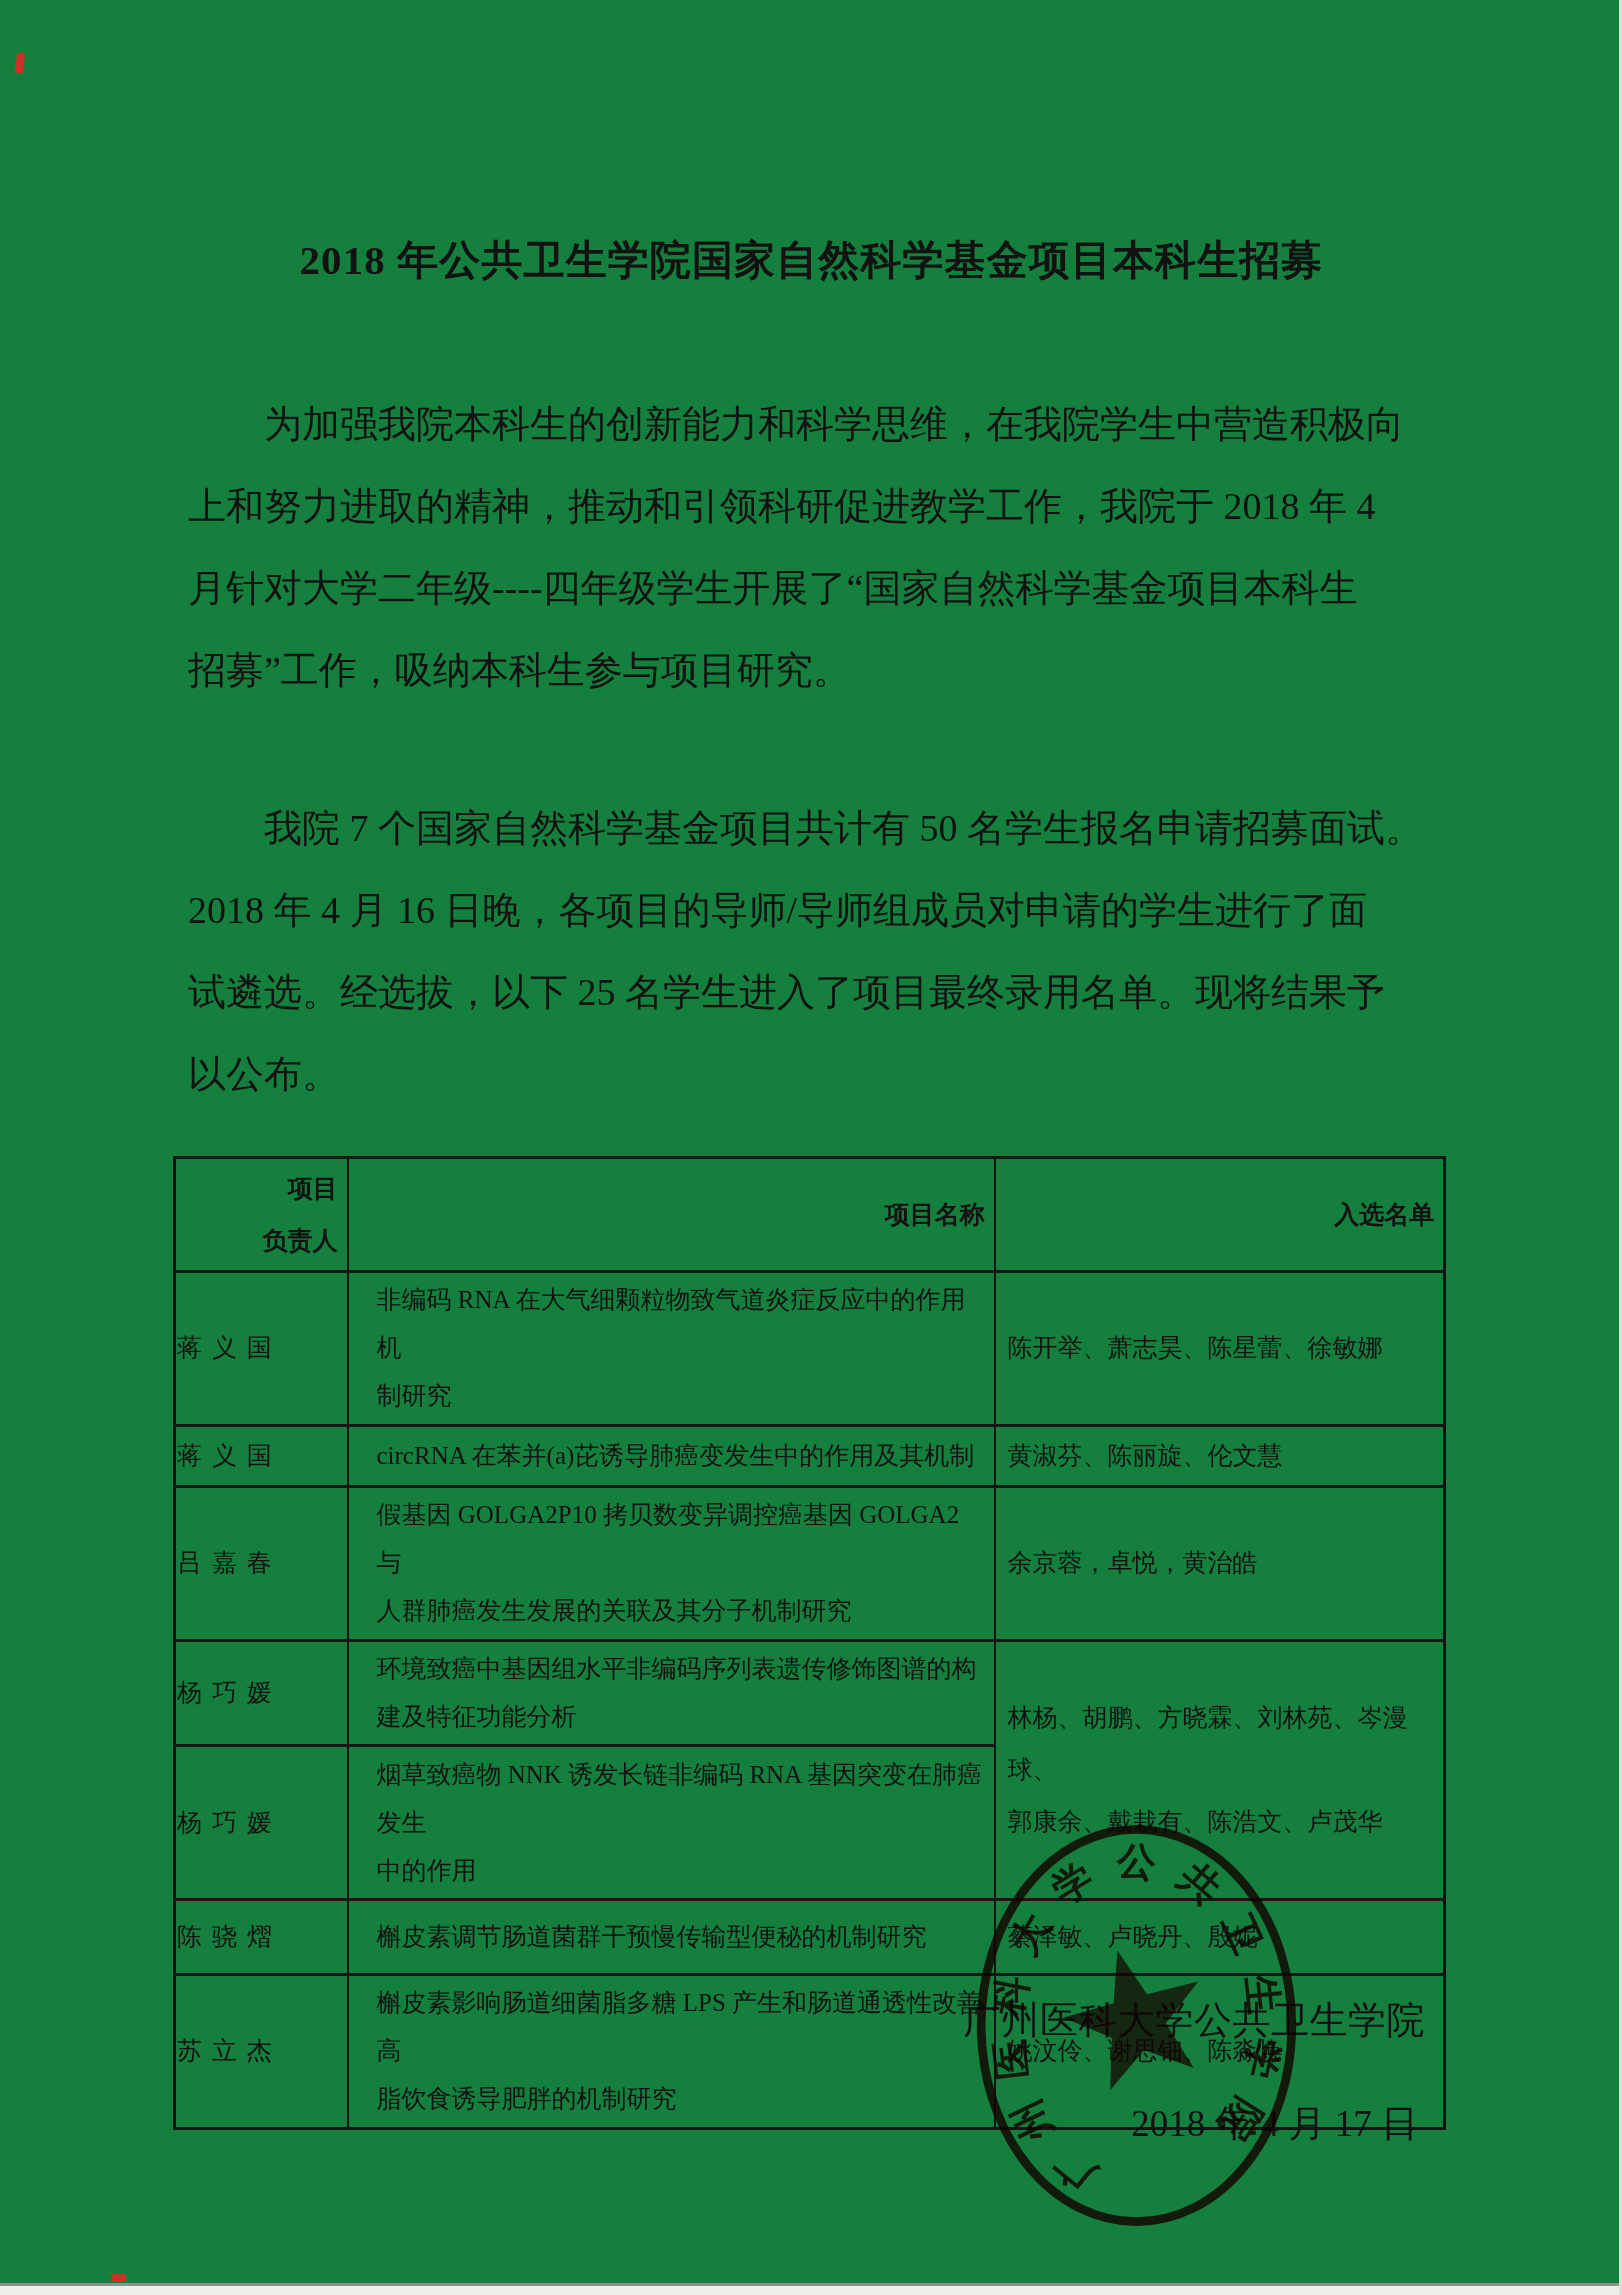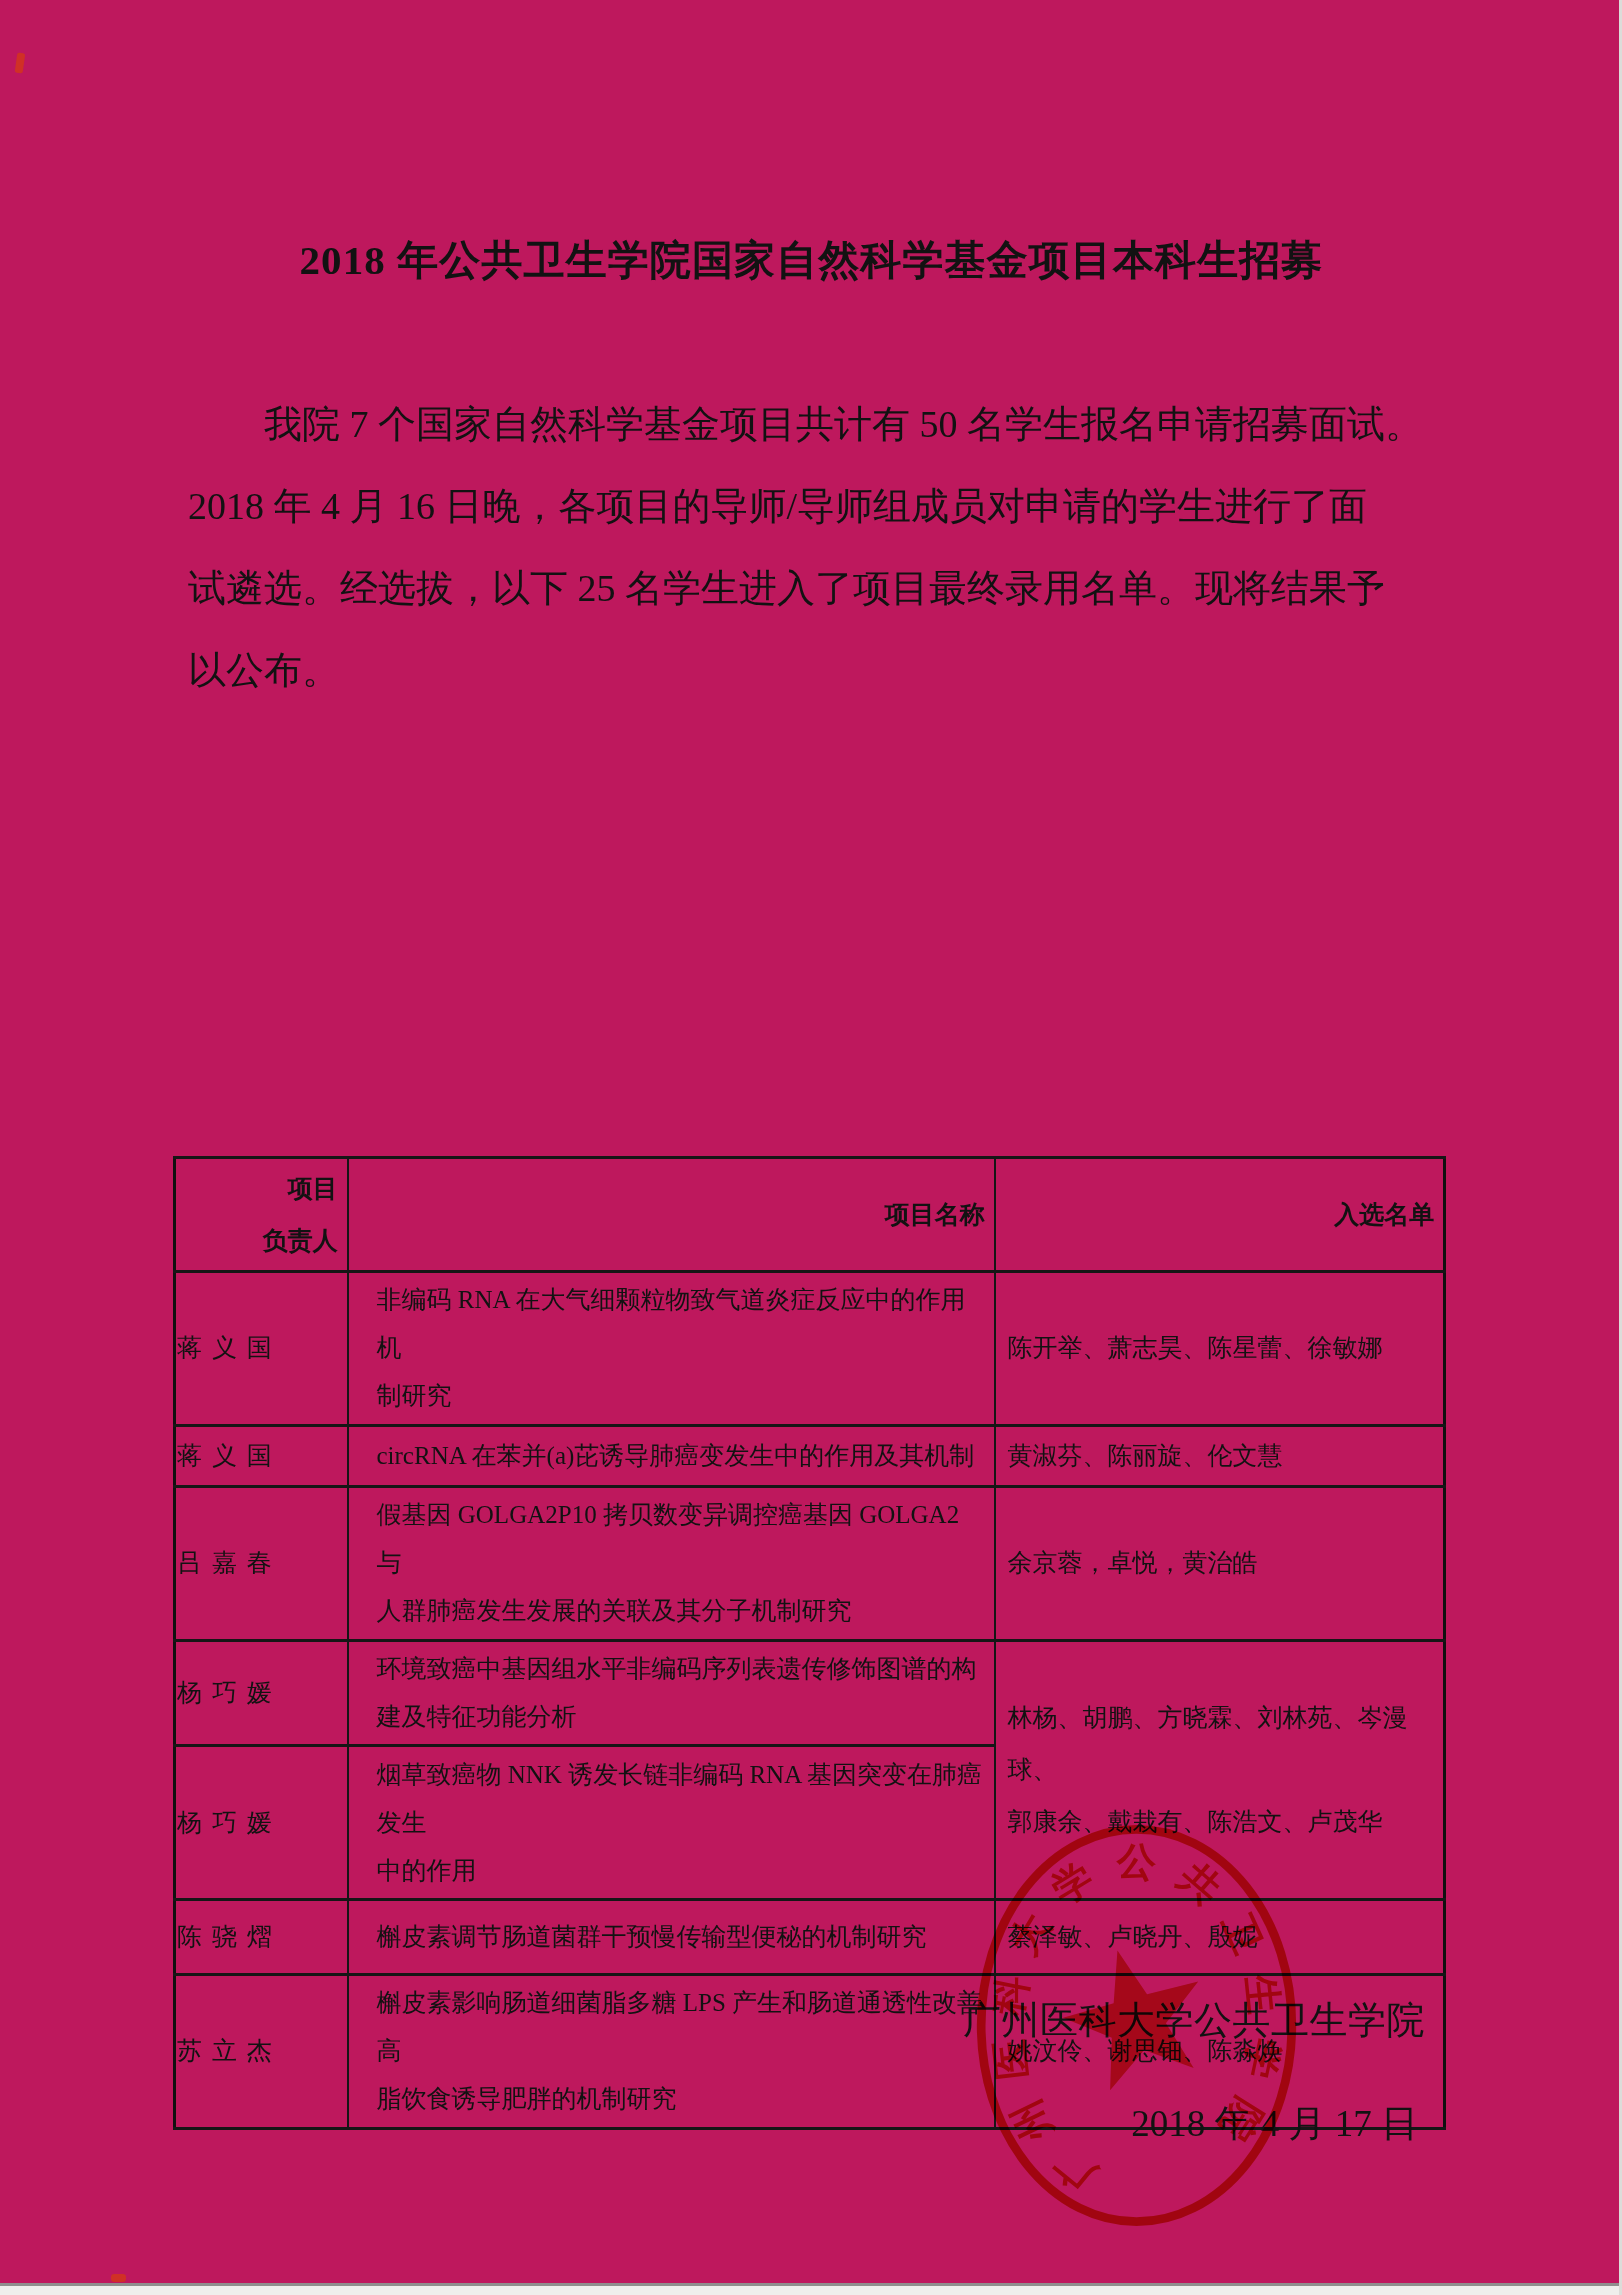--- a/index.html
+++ b/index.html
@@ -1,20 +1,20 @@
 <!DOCTYPE html>
 <html style="font-size:8.7px"><head>
 <meta charset="utf-8">
 <style>
   html,body{margin:0;padding:0;background:#e9e9e7;}
   .page{
     position:relative;
     width:1623px;height:2295px;
     margin:0 auto;
-    background:#be185d;
+    background:#15803d;
     overflow:hidden;
     font-family:"Liberation Serif","DejaVu Serif",serif;
     color:#121212;
   }
   
   .title-block{
     position:absolute;top:219px;left:0;right:0;
     text-align:center;font-weight:bold;
     font-size:41px;line-height:83px;
     letter-spacing:1.1px;
@@ -106,20 +106,24 @@
 </head>
 <body>
 
 <div class="page">
 
   <div class="title-block">
     <div>2018 年公共卫生学院国家自然科学基金项目本科生招募</div>
   </div>
 
   <div class="body-block">
+    <p>　　为加强我院本科生的创新能力和科学思维，在我院学生中营造积极向
+上和努力进取的精神，推动和引领科研促进教学工作，我院于 2018 年 4
+月针对大学二年级----四年级学生开展了“国家自然科学基金项目本科生
+招募”工作，吸纳本科生参与项目研究。</p>
     <p>　　我院 7 个国家自然科学基金项目共计有 50 名学生报名申请招募面试。
 2018 年 4 月 16 日晚，各项目的导师/导师组成员对申请的学生进行了面
 试遴选。经选拔，以下 25 名学生进入了项目最终录用名单。现将结果予
 以公布。</p>
   </div>
 
   <table class="results-table">
     <colgroup>
         <col class="c-leader">
         <col class="c-project">

